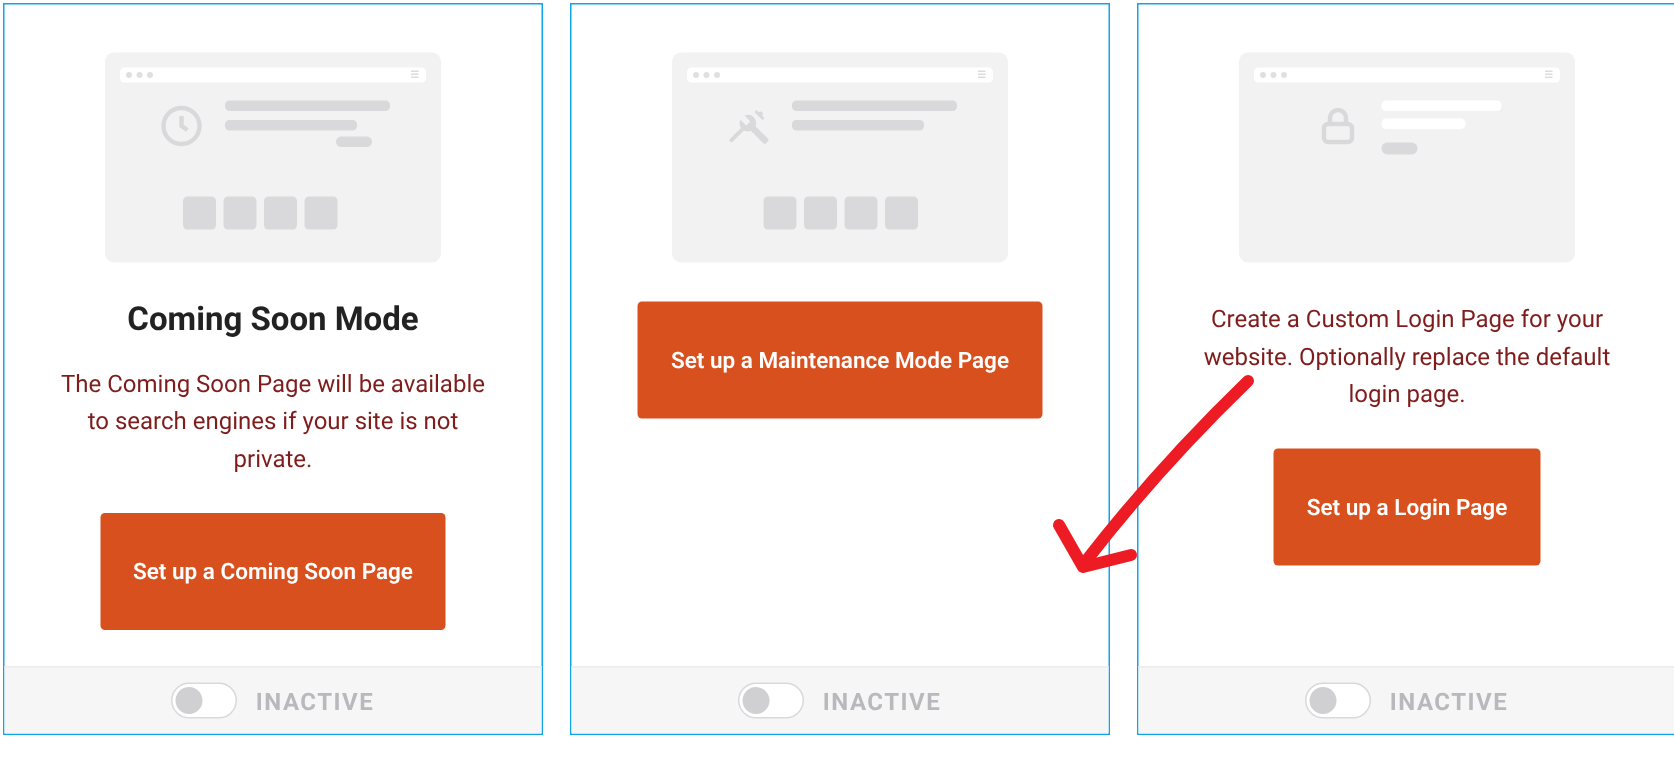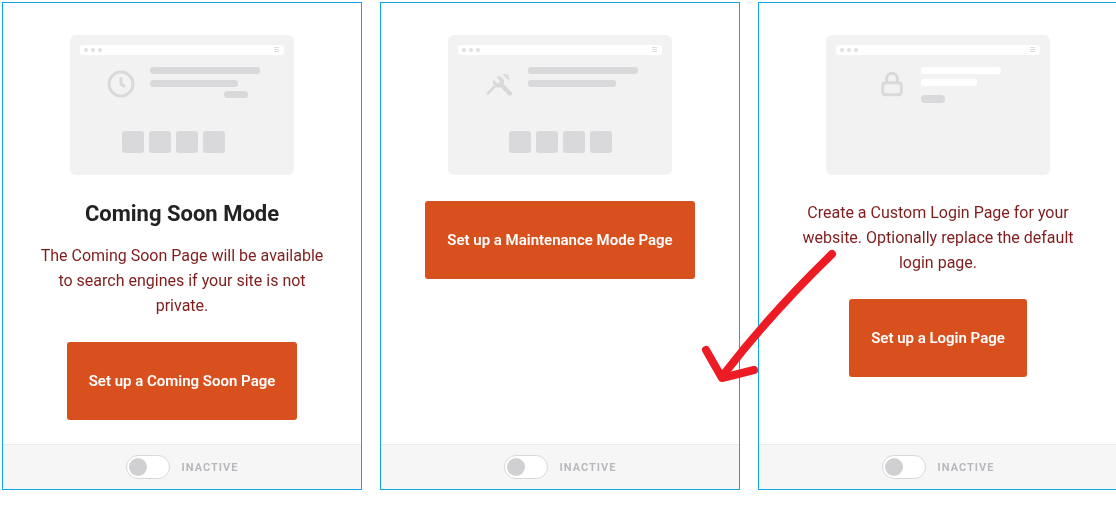--- a/index.html
+++ b/index.html
@@ -146,21 +146,21 @@
       cursor: pointer;
     }
     .toggle-knob {
       position: absolute;
       left: 2px; top: 2px;
       width: 18px; height: 18px;
       background: #d0d0d3;
       border-radius: 50%;
     }
     .footer-status {
-      font-size: 11px;
+      font-size: 16px;
       font-weight: 700;
       letter-spacing: 1px;
       color: #b9b9bd;
     }
     .arrow-overlay {
       position: absolute;
       pointer-events: none;
       z-index: 10;
     }
   </style>

